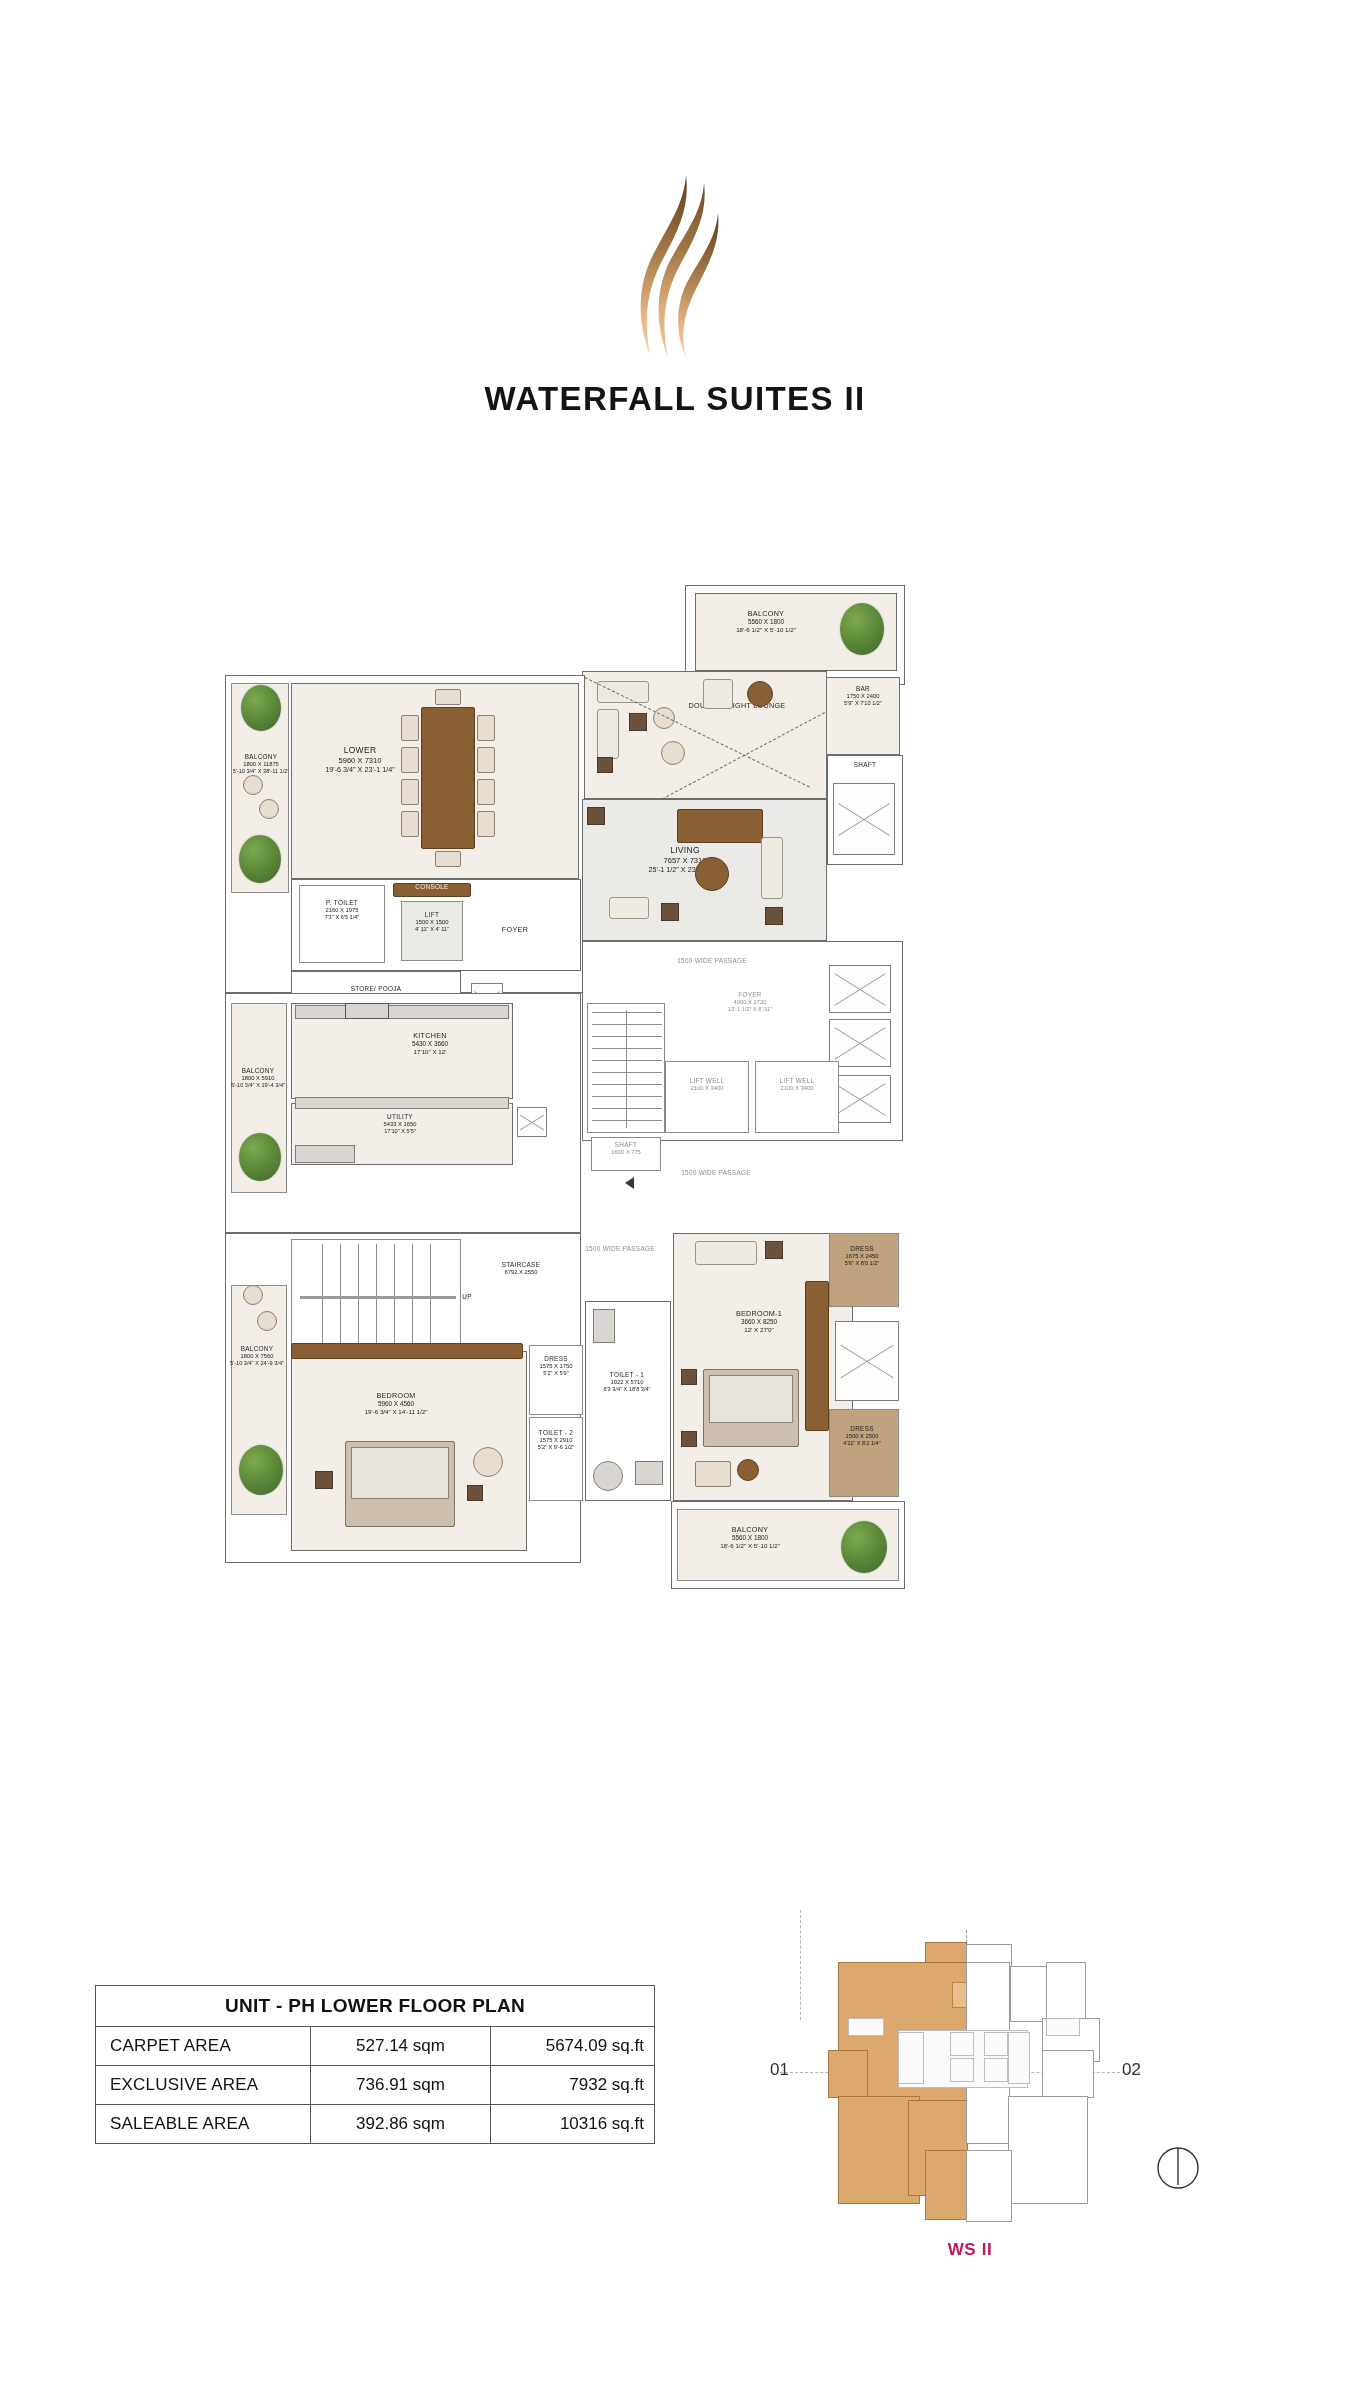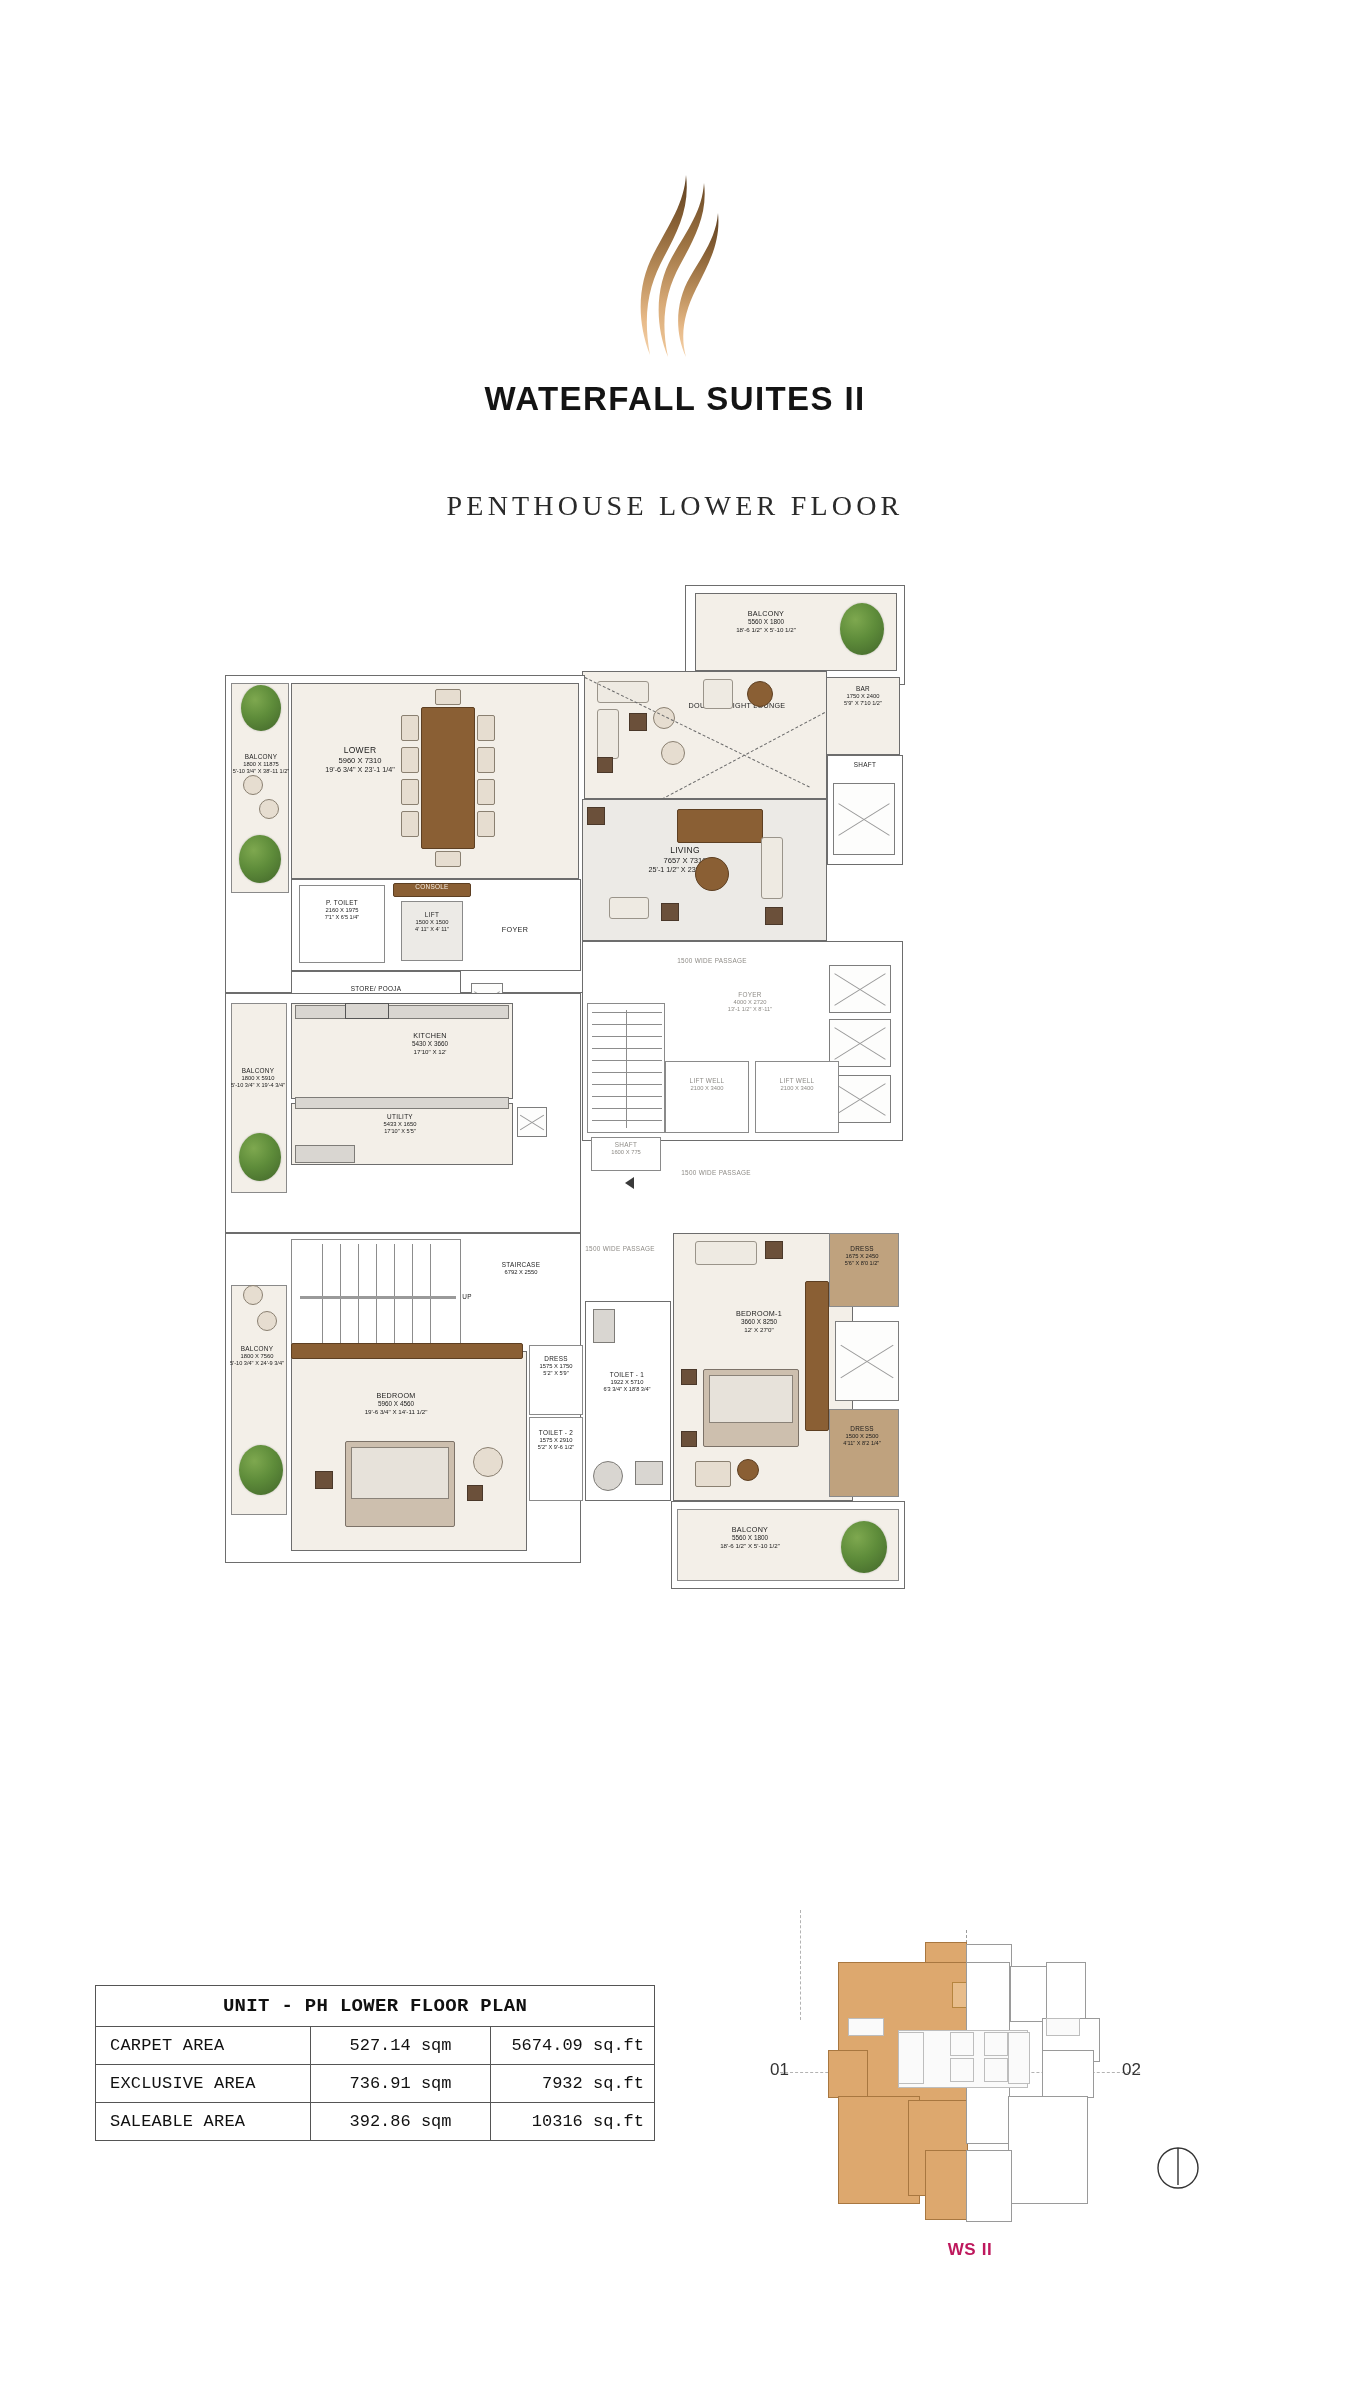--- a/index.html
+++ b/index.html
@@ -108,21 +108,21 @@
   .xbox:before { transform: rotate(32deg); }
   .xbox:after { transform: rotate(-32deg); }
 
   
   #bottom { position:absolute; left:0; top:1880px; width:1350px; height:520px; }
 
   #areatable {
     position:absolute; left:95px; top:105px;
     width: 560px;
     border-collapse: collapse;
-    font-family: Liberation Mono, monospace;
+    font-family: Liberation Sans, sans-serif;
   }
   #areatable td, #areatable th {
     border: 1px solid #555;
     padding: 9px 10px;
     font-size: 17px;
     color: #111;
   }
   #areatable th {
     text-align: center; font-weight: 600; font-size: 19px; letter-spacing: .3px;
   }
@@ -169,21 +169,20 @@
           <stop offset="100%" stop-color="#f0c89a"></stop>
         </linearGradient>
       </defs>
       <path d="M66 2 C 70 34, 58 58, 44 84 C 30 110, 22 138, 30 182 C 16 146, 18 110, 34 80 C 50 50, 64 30, 66 2 Z" fill="url(#gold)"></path>
       <path d="M84 10 C 88 42, 74 66, 60 92 C 46 118, 40 146, 48 184 C 34 150, 36 112, 52 84 C 68 56, 82 38, 84 10 Z" fill="url(#gold2)"></path>
       <path d="M98 40 C 101 70, 88 92, 76 116 C 64 140, 60 162, 66 184 C 54 158, 56 128, 70 104 C 84 80, 96 64, 98 40 Z" fill="url(#gold)"></path>
     </svg>
   </div>
 
   <div id="brand-title">WATERFALL SUITES II</div>
-  <div id="plan-subtitle">PENTHOUSE LOWER FLOOR</div>
 </div>
 
 <div id="planwrap">
  <div id="plan">
 
   <div class="rm fill-lt" style="left:460px;top:0px;width:220px;height:100px;"></div>
 
   <div class="rm fill-cr" style="left:470px;top:8px;width:202px;height:78px;"></div>
   <div class="tree fx" style="left:615px;top:18px;width:44px;height:52px;"></div>
   <div class="lbl sm" style="left:486px;top:24px;width:110px;">

